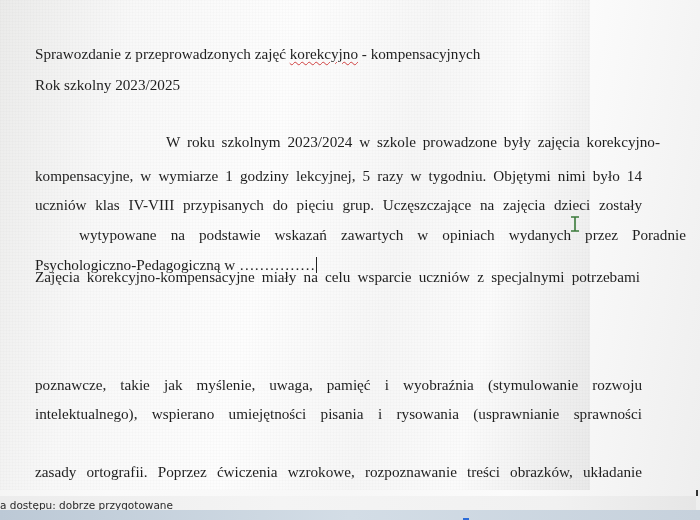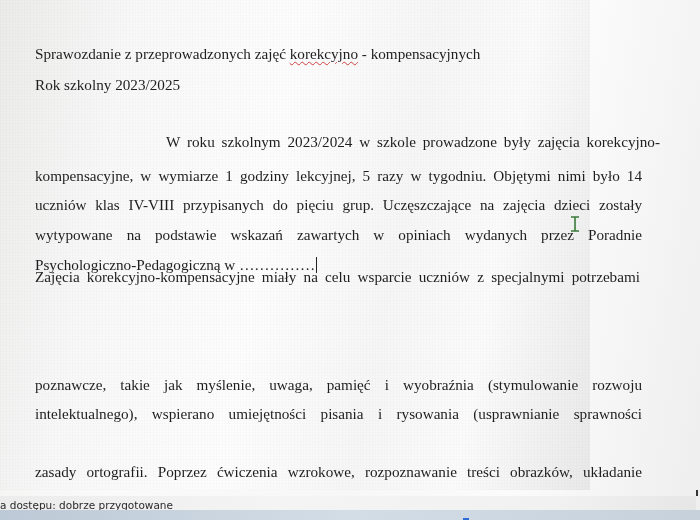--- a/index.html
+++ b/index.html
@@ -106,21 +106,21 @@
 
   <div class="line" style="left:35px; top:45px;">
     <span>Sprawozdanie z przeprowadzonych zajęć </span><span class="spell">korekcyjno</span><span> - kompensacyjnych</span>
   </div>
 
   <div class="line" style="left:35px; top:76px;">Rok szkolny 2023/2025</div>
 
   <div class="line justify" style="left:148px; width:494px; top:133px;margin-left:18px;">W roku szkolnym 2023/2024 w szkole prowadzone były zajęcia korekcyjno-</div>
   <div class="line justify" style="top:167px;">kompensacyjne, w wymiarze 1 godziny lekcyjnej, 5 razy w tygodniu. Objętymi nimi było 14</div>
   <div class="line justify" style="top:196px;">uczniów klas IV-VIII przypisanych do pięciu grup. Uczęszczające na zajęcia dzieci zostały</div>
-  <div class="line justify" style="top:226px;">wytypowane na podstawie wskazań zawartych w opiniach wydanych przez Poradnie</div>
+  <div class="line justify" style="top:226px;margin-left:44px;">wytypowane na podstawie wskazań zawartych w opiniach wydanych przez Poradnie</div>
   <div class="line" style="left:35px; top:256px;">
     <span>Psychologiczno-Pedagogiczną w ……………</span><span class="caret"></span>
   </div>
 
   <div class="line justify" style="top:268px; width:605px;">Zajęcia korekcyjno-kompensacyjne miały na celu wsparcie uczniów z specjalnymi potrzebami</div>
   <div class="line justify" style="top:376px;">poznawcze, takie jak myślenie, uwaga, pamięć i wyobraźnia (stymulowanie rozwoju</div>
   <div class="line justify" style="top:405px;">intelektualnego),  wspierano umiejętności pisania i rysowania (usprawnianie sprawności</div>
   <div class="line justify" style="top:463px;">zasady ortografii. Poprzez ćwiczenia wzrokowe, rozpoznawanie treści obrazków, układanie</div>
 
   <svg class="ibeam" viewBox="0 0 10 16">

